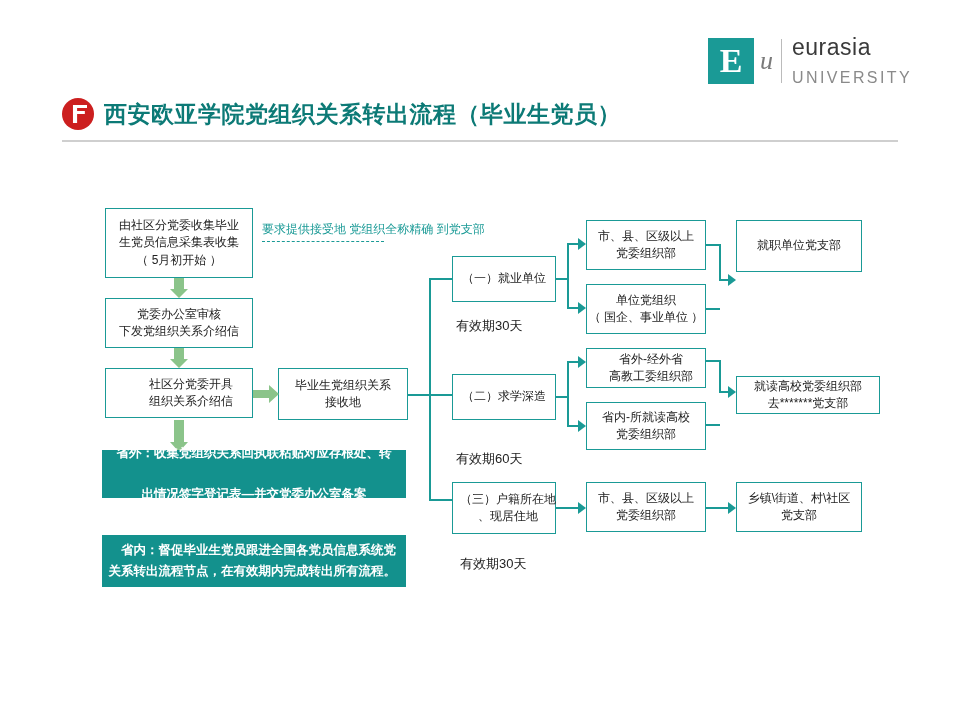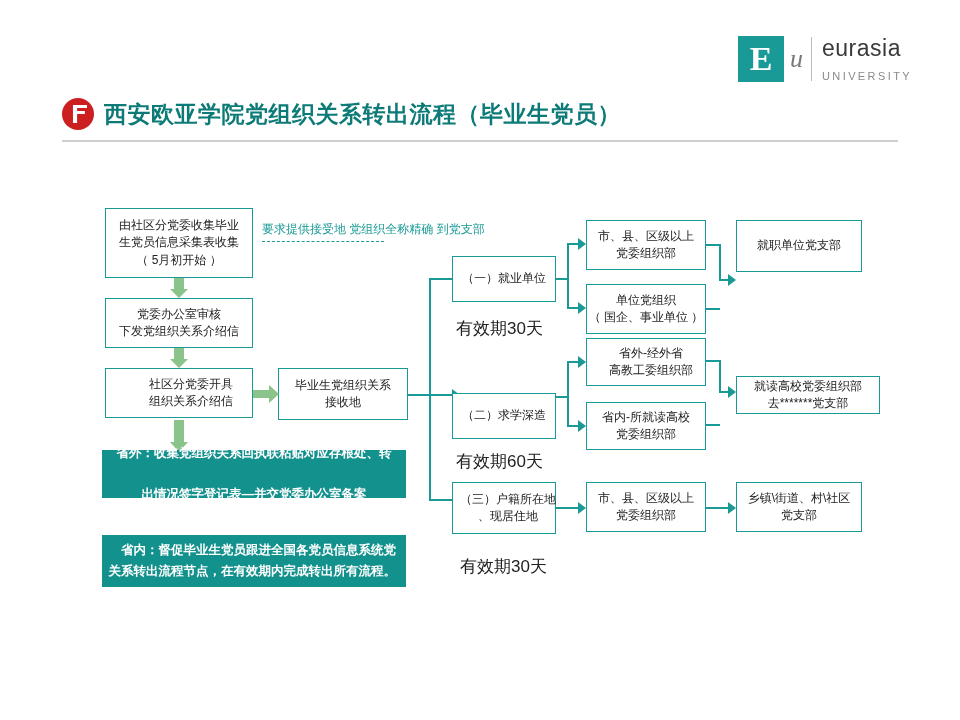--- a/index.html
+++ b/index.html
@@ -7,41 +7,41 @@
   .root{position:absolute;inset:0;}
 
   
   .logo{position:absolute;right:48px;top:36px;display:flex;align-items:center;}
   .logo-mark{width:46px;height:46px;background:#1a9a96;position:relative;display:flex;align-items:center;justify-content:center;}
   .logo-mark span{color:#ffffff;font-size:34px;font-weight:bold;line-height:1;font-family:"Liberation Serif",serif;}
   .logo-u{font-size:26px;color:#7a7a7a;font-family:"Liberation Serif",serif;font-style:italic;margin-left:6px;margin-right:8px;}
   .logo-div{width:1px;height:44px;background:#bbbbbb;margin-right:10px;}
   .logo-txt{display:flex;flex-direction:column;justify-content:center;}
   .logo-txt .l1{font-size:23px;color:#3a3a3a;letter-spacing:.5px;line-height:1;}
-  .logo-txt .l2{font-size:11px;color:#8a8a8a;letter-spacing:2.4px;margin-top:11px;line-height:1;}
+  .logo-txt .l2{font-size:16px;color:#8a8a8a;letter-spacing:2.4px;margin-top:11px;line-height:1;}
 
   
   .title-row{position:absolute;left:62px;top:98px;display:flex;align-items:center;}
   .emblem{width:32px;height:32px;border-radius:50%;background:#cc1f1f;position:relative;margin-right:10px;flex:none;}
   .emblem:before{content:"";position:absolute;left:7px;top:7px;width:18px;height:18px;
      background:#ffffff;
      -webkit-clip-path:polygon(22% 0,100% 0,100% 16%,45% 16%,45% 33%,88% 33%,88% 50%,45% 50%,45% 100%,22% 100%);
      clip-path:polygon(22% 0,100% 0,100% 16%,45% 16%,45% 33%,88% 33%,88% 50%,45% 50%,45% 100%,22% 100%);}
   .title-txt{font-size:23px;font-weight:bold;color:#0c7a76;letter-spacing:.5px;}
   .title-rule{position:absolute;left:62px;top:140px;width:836px;height:2px;background:#cfcfcf;}
 
   
   .box{position:absolute;border:1px solid #1a9a96;background:#ffffff;box-sizing:border-box;
        display:flex;flex-direction:column;align-items:center;justify-content:center;
        font-size:12px;color:#222222;line-height:1.45;text-align:center;padding:2px 4px;}
   .box .ln{display:block;white-space:nowrap;}
   .fill{background:#13918d;border:none;color:#ffffff;font-weight:bold;font-size:12.5px;line-height:1.7;padding:4px 10px;}
   .note{position:absolute;font-size:12px;color:#1a9a96;line-height:1.5;text-align:left;}
   .note .dash{display:block;border-top:1px dashed #1a9a96;width:122px;margin-top:3px;}
-  .caption{position:absolute;font-size:17px;color:#222222;white-space:nowrap;}
+  .caption{position:absolute;font-size:13px;color:#222222;white-space:nowrap;}
 
   
   .arr{position:absolute;}
   .arr svg{display:block;overflow:visible;}
 </style>
 </head>
 <body>
 
 <div class="root">
 
@@ -164,35 +164,35 @@
       <path d="M0,9 L14,9 L14,44 L22,44" stroke="#1a9a96" stroke-width="2" fill="none"></path>
       <polygon points="22,38 30,44 22,50" fill="#1a9a96"></polygon>
       <path d="M0,73 L14,73" stroke="#1a9a96" stroke-width="2" fill="none"></path>
     </svg>
   </div>
 
   <div class="box" style="left:736px;top:220px;width:126px;height:52px;">
     <span class="ln">就职单位党支部</span>
   </div>
 
-  <div class="box" style="left:452px;top:374px;width:104px;height:46px;margin-top:19px;">
+  <div class="box" style="left:452px;top:374px;width:104px;height:46px;">
     <span class="ln">（二）求学深造</span>
   </div>
   <div class="caption" style="left:456px;top:450px;">有效期60天</div>
 
   <div class="arr" style="left:556px;top:338px;">
     <svg width="30" height="120">
       <path d="M0,59 L12,59 L12,24 L22,24" stroke="#1a9a96" stroke-width="2" fill="none"></path>
       <polygon points="22,18 30,24 22,30" fill="#1a9a96"></polygon>
       <path d="M12,59 L12,88 L22,88" stroke="#1a9a96" stroke-width="2" fill="none"></path>
       <polygon points="22,82 30,88 22,94" fill="#1a9a96"></polygon>
     </svg>
   </div>
 
-  <div class="box" style="left:586px;top:338px;width:120px;height:48px;padding-left:14px;">
+  <div class="box" style="left:586px;top:348px;width:120px;height:40px;padding-left:14px;">
     <span class="ln">省外-经外省</span>
     <span class="ln">高教工委组织部</span>
   </div>
 
   <div class="box" style="left:586px;top:402px;width:120px;height:48px;">
     <span class="ln">省内-所就读高校</span>
     <span class="ln">党委组织部</span>
   </div>
 
   <div class="arr" style="left:706px;top:352px;">

